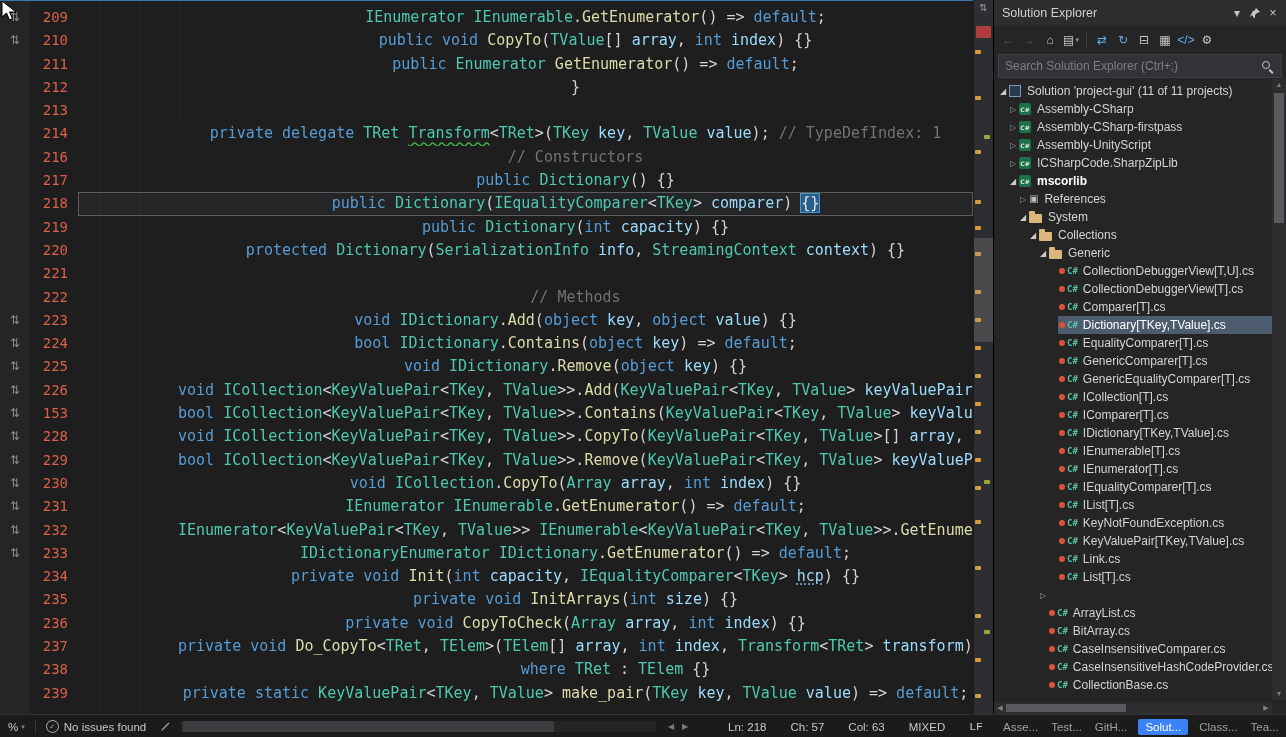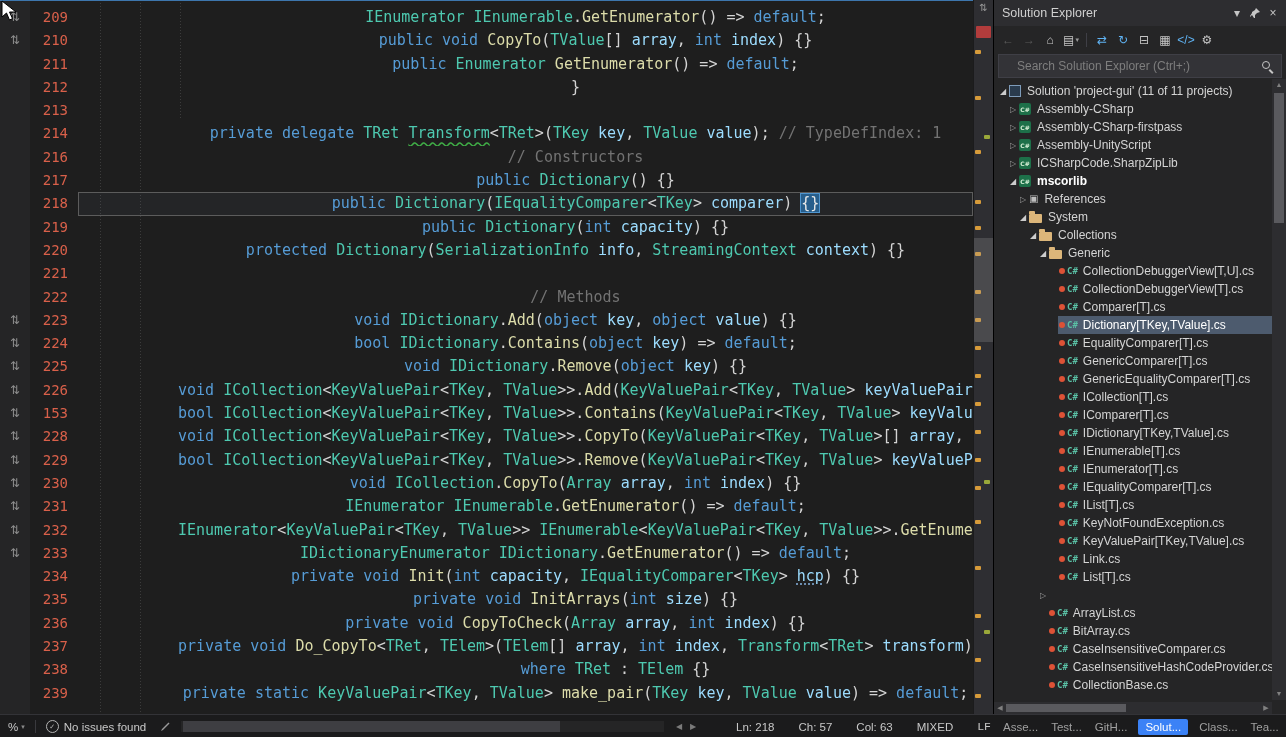--- a/index.html
+++ b/index.html
@@ -48,21 +48,21 @@
   .se-toolbar{height:27px;flex:none;display:flex;align-items:center;gap:1px;padding:0 4px;}
   .tb-ico{min-width:20px;height:20px;display:flex;align-items:center;justify-content:center;
           font-size:12px;color:#c5c5c5;border-radius:2px;}
   .tb-ico.accent{color:#5fb2f2;}
   .tb-ico.disabled{color:#5a5a5a;}
   .tb-caret{font-size:7px;color:#9a9a9a;margin-left:1px;}
   .tb-sep{width:1px;height:14px;background:#3f3f46;margin:0 4px;}
   .se-search{height:22px;flex:none;margin:1px 4px 4px 4px;background:#333337;border:1px solid #3f3f46;
              display:flex;align-items:center;}
   .se-search input{flex:1;min-width:0;background:transparent;border:0;outline:none;color:#eab308;
-                   font:12px "Liberation Sans","DejaVu Sans",sans-serif;padding:0 18px;}
+                   font:12px "Liberation Sans","DejaVu Sans",sans-serif;padding:0 6px;}
   .se-search input::placeholder{color:#7e7e7e;}
   .mag{position:relative;width:13px;height:13px;margin-right:7px;flex:none;}
   .mag::before{content:"";position:absolute;left:1px;top:1px;width:6px;height:6px;border:1.5px solid #c5c5c5;border-radius:50%;}
   .mag::after{content:"";position:absolute;left:9px;top:9px;width:5px;height:1.5px;background:#c5c5c5;
               transform:rotate(45deg);transform-origin:0 0;}
   .se-tree{flex:1;overflow:hidden;font-size:12px;padding-right:14px;}
   .tr-row{display:flex;align-items:center;height:18px;}
   .tree-indent{flex:none;}
   .tree-arrow{width:10px;flex:none;text-align:center;font-size:8px;color:#cccccc;}
   .tree-arrow.col{color:#9a9a9a;}
@@ -97,21 +97,21 @@
   .ssep{width:1px;height:13px;background:#3a3a3e;margin:0 2px;}
   .health{display:flex;align-items:center;gap:5px;padding:0 8px;}
   .hcirc{width:11px;height:11px;border:1px solid #b5b5b5;border-radius:50%;display:flex;align-items:center;
          justify-content:center;font-size:7px;color:#b5b5b5;}
   .cleanup{margin:0 6px;display:flex;}
   .hs-track{flex:1;height:11px;margin:0 8px 0 4px;background:#252526;position:relative;}
   .hs-thumb{position:absolute;left:2px;top:0;height:11px;width:78%;background:#3e3e42;}
   .hs-arr{width:14px;text-align:center;font-size:8px;color:#7a7a7a;flex:none;}
   .stat{margin-left:24px;white-space:nowrap;}
   .stat.first{margin-left:36px;}
-  .stat.last{margin-right:2px;font-family:Liberation Mono, monospace;}
+  .stat.last{margin-right:10px;font-family:Liberation Mono, monospace;}
   .pt{color:#a0a0a0;white-space:nowrap;padding:2px 2px;}
   .pt.active{background:#3b82f6;color:#fff;padding:2px 7px;border-radius:2px;}
 
   .cursor-svg{position:absolute;left:0;top:0;z-index:99;}
 </style>
 </head>
 <body>
 
 <div class="app">
   <div class="main">

